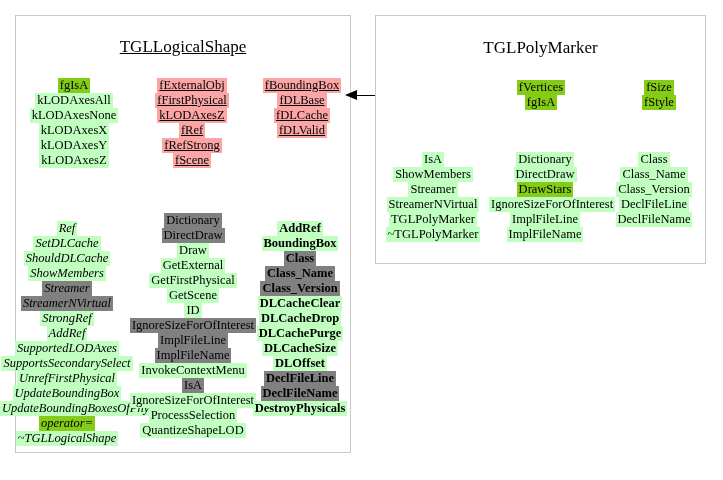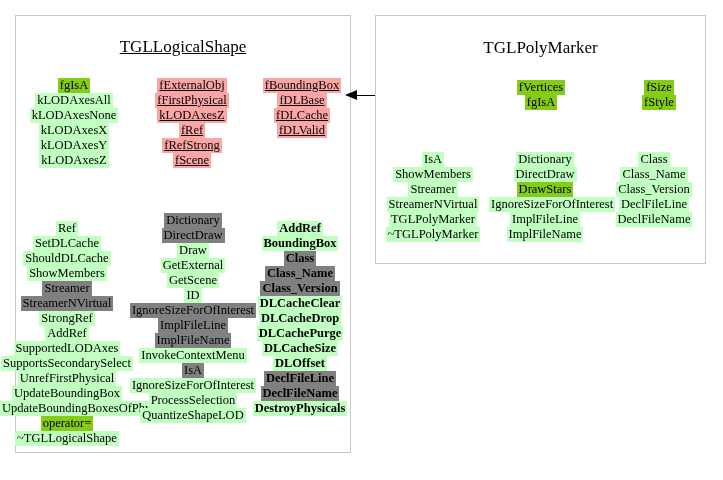--- a/index.html
+++ b/index.html
@@ -103,21 +103,21 @@
       <span class="entry hl-yellow"><span>fRefStrong</span></span>
       <span class="entry hl-yellow"><span>fScene</span></span>
     </div>
   <div class="col" id="c-l-f3" style="left:252px; top:78px;  width:100px;">
       <span class="entry hl-yellow"><span>fBoundingBox</span></span>
       <span class="entry hl-yellow"><span>fDLBase</span></span>
       <span class="entry hl-yellow"><span>fDLCache</span></span>
       <span class="entry hl-yellow"><span>fDLValid</span></span>
     </div>
 
-  <div class="col" id="c-l-m1" style="left:0px;   top:221px; width:134px;">
+  <div class="col" id="c-l-m1" style="left:0px;   top:221px; width:134px;font-style:italic;">
       <span class="entry hl-green"><span>Ref</span></span>
       <span class="entry hl-green"><span>SetDLCache</span></span>
       <span class="entry hl-green"><span>ShouldDLCache</span></span>
       <span class="entry hl-green"><span>ShowMembers</span></span>
       <span class="entry hl-gray"><span>Streamer</span></span>
       <span class="entry hl-gray"><span>StreamerNVirtual</span></span>
       <span class="entry hl-green"><span>StrongRef</span></span>
       <span class="entry hl-green"><span>AddRef</span></span>
       <span class="entry hl-green"><span>SupportedLODAxes</span></span>
       <span class="entry hl-green"><span>SupportsSecondarySelect</span></span>
@@ -125,20 +125,21 @@
       <span class="entry hl-green"><span>UpdateBoundingBox</span></span>
       <span class="entry hl-green"><span>UpdateBoundingBoxesOfPhysicals</span></span>
       <span class="entry hl-pink"><span>operator=</span></span>
       <span class="entry hl-green"><span>~TGLLogicalShape</span></span>
     </div>
   <div class="col" id="c-l-m2" style="left:128px; top:213px; width:130px;">
       <span class="entry hl-gray"><span>Dictionary</span></span>
       <span class="entry hl-gray"><span>DirectDraw</span></span>
       <span class="entry hl-green"><span>Draw</span></span>
       <span class="entry hl-green"><span>GetExternal</span></span>
+      <span class="entry hl-green"><span>GetFirstPhysical</span></span>
       <span class="entry hl-green"><span>GetScene</span></span>
       <span class="entry hl-green"><span>ID</span></span>
       <span class="entry hl-gray"><span>IgnoreSizeForOfInterest</span></span>
       <span class="entry hl-gray"><span>ImplFileLine</span></span>
       <span class="entry hl-gray"><span>ImplFileName</span></span>
       <span class="entry hl-green"><span>InvokeContextMenu</span></span>
       <span class="entry hl-gray"><span>IsA</span></span>
       <span class="entry hl-green"><span>IgnoreSizeForOfInterest</span></span>
       <span class="entry hl-green"><span>ProcessSelection</span></span>
       <span class="entry hl-green"><span>QuantizeShapeLOD</span></span>

